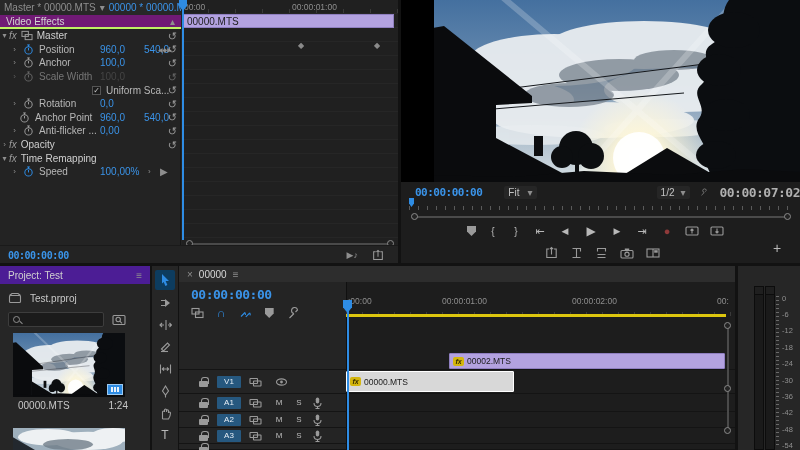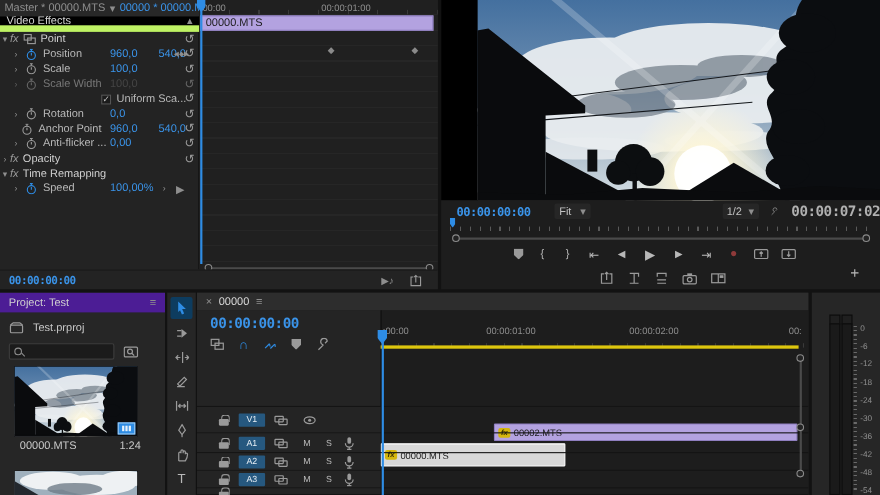--- a/index.html
+++ b/index.html
@@ -14,21 +14,21 @@
   .ic { display:inline-block; vertical-align:middle; }
   svg.ic { stroke:#9a9a9a; fill:none; stroke-width:1.1; }
   svg.ic.blue { stroke:#2e8ce4; }
 
   
   .ec { left:0; top:0; width:398px; height:263px; }
   .ec-left { position:absolute; left:0; top:0; width:181px; height:245px; background:#232323; border-right:1px solid #161616; }
   .ec-right { position:absolute; left:182px; top:0; width:216px; height:245px; background:#202020;
      background-image:repeating-linear-gradient(to bottom, transparent 0 13px, #262626 13px 14px); }
   .ec-tabs { position:absolute; left:0; top:0; width:181px; height:15px; background:#282828; display:flex; align-items:center; padding:0 4px; gap:4px; white-space:nowrap; overflow:hidden;}
-  .ec-section { position:absolute; left:0; top:15px; width:181px; height:14px; background:#000000; border-bottom:6px solid #bef264; display:flex; align-items:center; padding:0 6px; color:#d4d4d4; }
+  .ec-section { position:absolute; left:0; top:15px; width:181px; height:14px; background:#701a75; border-bottom:2px solid #bef264; display:flex; align-items:center; padding:0 6px; color:#d4d4d4; }
   .ec-rows { position:absolute; left:0; top:29px; width:181px; }
   .ec-row { height:13.6px; display:flex; align-items:center; position:relative; padding-right:2px; }
   .ec-row .exp { width:9px; text-align:center; color:#8e8e8e; font-size:8px; }
   .ec-row .lbl { color:#b8b8b8; }
   .ec-row .lbl.head { color:#d0d0d0; }
   .ec-row .val { color:#3a93e8; margin-left:8px; }
   .ec-row .val.dis { color:#5f5f5f; }
   .ec-row .reset { position:absolute; right:4px; color:#9a9a9a; font-size:11px; line-height:10px; }
   .fxit { font-style:italic; color:#9a9a9a; margin-right:4px; font-size:10px; }
   .ind1 { margin-left:10px; } .ind2 { margin-left:4px; }
@@ -84,21 +84,21 @@
   .workarea { position:absolute; left:167px; top:48px; width:380px; height:2.5px; background:#ddc60e; }
   .trow { position:absolute; left:0; width:556px; border-bottom:1px solid #141414; }
   .trow .hd { position:absolute; left:0; top:0; width:167px; height:100%; background:#242424; }
   .tbadge { position:absolute; left:38px; top:50%; transform:translateY(-50%); width:24px; height:12px; display:flex; align-items:center; justify-content:center; color:#c8c8c8; font-size:8px; border-radius:1px; }
   .tbadge.on { background:#26587f; color:#e6eef5; }
   .tl-lock { position:absolute; left:20px; top:50%; transform:translateY(-50%); }
   .tl-patch { position:absolute; left:70px; top:50%; transform:translateY(-50%); }
   .tl-eye { position:absolute; left:96px; top:50%; transform:translateY(-50%); }
   .ms { position:absolute; top:50%; transform:translateY(-50%); width:12px; height:12px; display:flex; align-items:center; justify-content:center; color:#bdbdbd; font-size:8px; }
   .tl-mic { position:absolute; left:132px; top:50%; transform:translateY(-50%); }
-  .clip { position:absolute; border-radius:1px; color:#1a1a1a; font-size:8.5px; display:flex; align-items:center; gap:3px; padding:0 3px; overflow:hidden;margin-top:32px; }
+  .clip { position:absolute; border-radius:1px; color:#1a1a1a; font-size:8.5px; display:flex; align-items:center; gap:3px; padding:0 3px; overflow:hidden; }
   .fxb { width:11px; height:9px; background:#d4b60e; border-radius:2px; color:#3a3000; font-size:7px; font-style:italic; font-weight:bold; display:flex; align-items:center; justify-content:center; flex:0 0 auto; }
   .tl-playline { position:absolute; left:168px; top:34px; width:1.5px; height:150px; background:#2e8ce4; }
   .tl-caret { position:absolute; left:164px; top:34px; width:9px; height:13px; background:#2e8ce4; clip-path:polygon(0 0,100% 0,100% 55%,50% 100%,0 55%); }
   .vscroll { position:absolute; left:548px; top:59px; width:2px; height:106px; background:#4a4a4a; }
   .vdot { position:absolute; left:-3px; width:7px; height:7px; border-radius:50%; background:#232323; border:1.5px solid #8a8a8a; }
 
   
   .meters { left:738px; top:266px; width:62px; height:184px; background:#262626; }
   .mbar { position:absolute; top:28px; width:10px; height:156px; background:#1a1a1a; border:1px solid #0c0c0c; }
   .mhead { position:absolute; top:20px; width:10px; height:9px; background:#1f1f1f; border:1px solid #0c0c0c; }
@@ -297,40 +297,40 @@
         <span>Video Effects</span>
         <span style="margin-left:auto" class="dim">▴</span>
       </div>
       <div class="ec-rows">
         <div class="ec-row">
           <span class="exp">▾</span>
           <span class="fxit">fx</span>
           <svg class="ic" width="12" height="11">
               <use href="#sy-nest"></use>
             </svg>
-          <span class="lbl head" style="margin-left:4px">Point</span>
+          <span class="lbl head" style="margin-left:4px">Master</span>
           <span class="reset">↺</span>
         </div>
         <div class="ec-row">
           <span class="exp ind1">›</span>
           <svg class="ic blue ind2" width="11" height="11">
               <use href="#sy-stopwatch"></use>
             </svg>
           <span class="lbl" style="margin-left:5px">Position</span>
           <span class="val v1col">960,0</span>
           <span class="val v2col">540,0</span>
           <span class="kfnav">◀◆▶</span>
           <span class="reset">↺</span>
         </div>
         <div class="ec-row">
           <span class="exp ind1">›</span>
           <svg class="ic ind2" width="11" height="11">
               <use href="#sy-stopwatch"></use>
             </svg>
-          <span class="lbl" style="margin-left:5px">Scale</span>
+          <span class="lbl" style="margin-left:5px">Anchor</span>
           <span class="val v1col">100,0</span>
           <span class="reset">↺</span>
         </div>
         <div class="ec-row" style="opacity:.55">
           <span class="exp ind1">›</span>
           <svg class="ic ind2" width="11" height="11">
               <use href="#sy-stopwatch"></use>
             </svg>
           <span class="lbl" style="margin-left:5px">Scale Width</span>
           <span class="val dis v1col">100,0</span>

